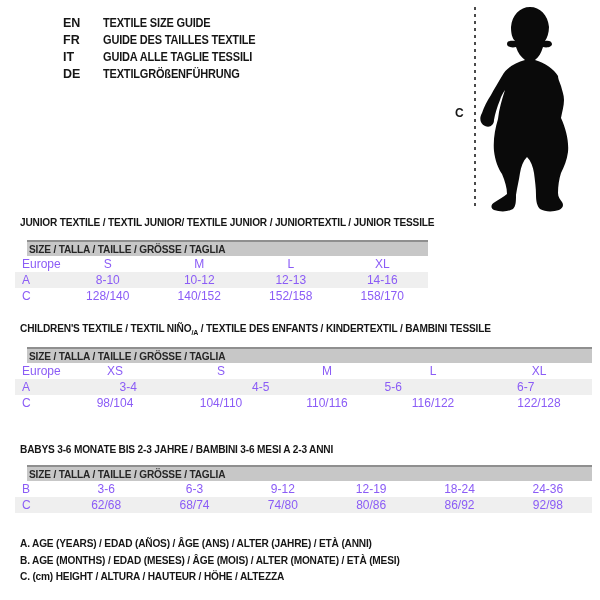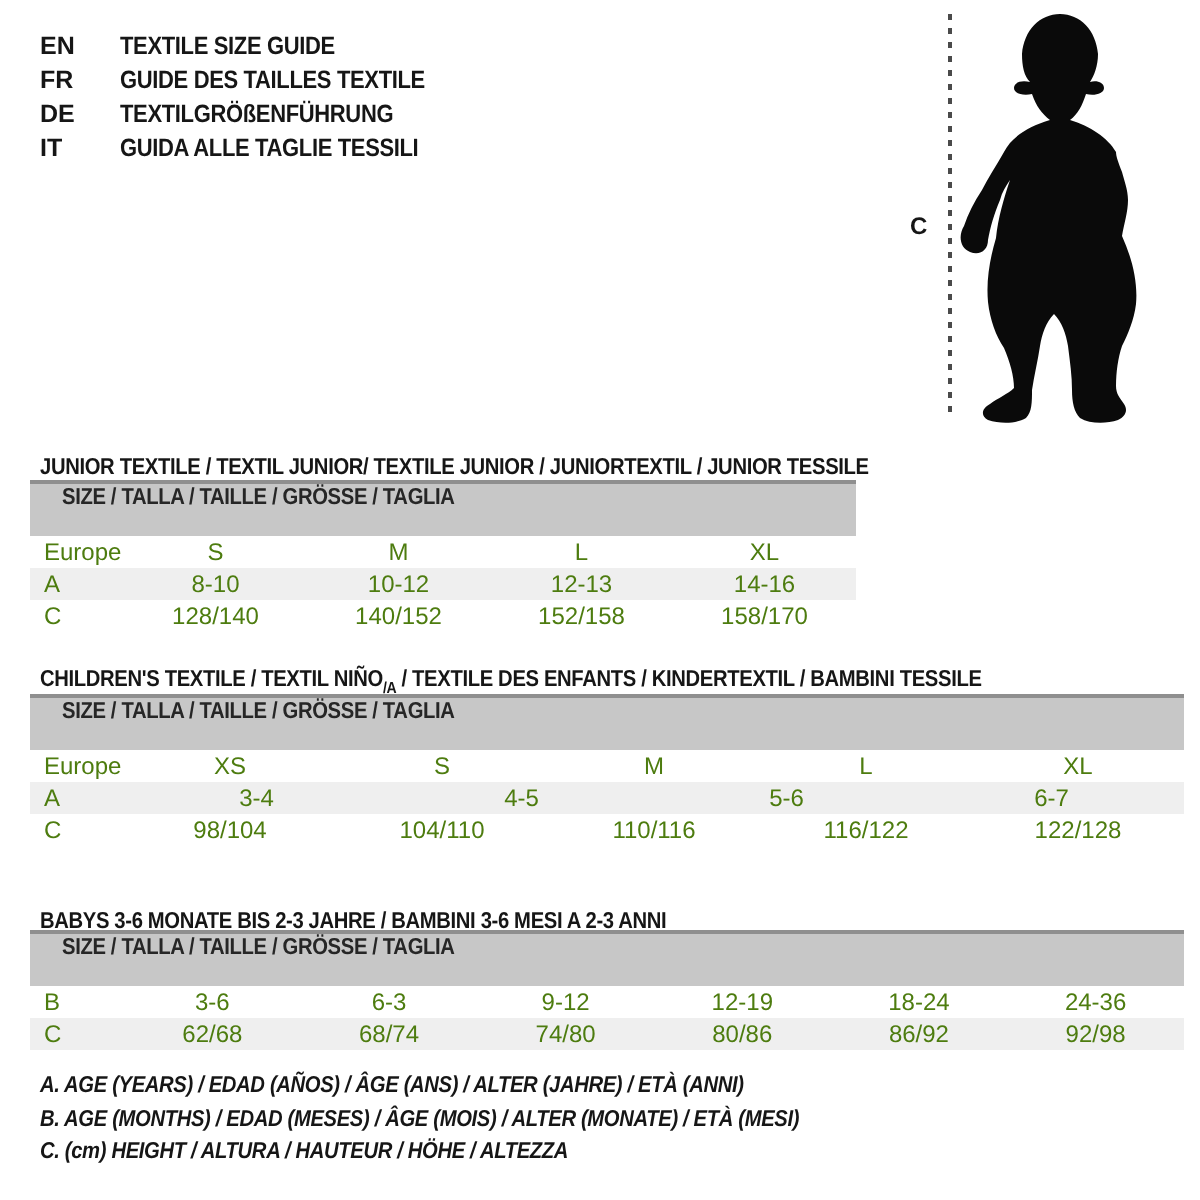--- a/index.html
+++ b/index.html
@@ -5,68 +5,68 @@
   * { margin:0; padding:0; box-sizing:border-box; }
   html,body { width:600px; height:600px; background:#ffffff; }
   body { font-family:"Liberation Sans", sans-serif; color:#161616; }
   .page { position:relative; width:600px; height:600px; background:#fff; overflow:hidden; }
 
   
   .cond { display:inline-block; transform:scaleX(0.88); transform-origin:0 50%; white-space:nowrap; letter-spacing:-0.2px; }
 
   
   .lang-list { position:absolute; left:20px; top:14px; }
-  .lang-row { display:flex; height:17px; align-items:center; font-size:12.5px; font-weight:bold; }
+  .lang-row { display:flex; height:17px; align-items:center; font-size:12.5px; font-weight:bold;margin-left:43px; }
   .lang-code { width:40px; }
   .lang-label { }
 
   
   .dotted-line { position:absolute; left:474px; top:7px; width:2px; height:200px;
     background:repeating-linear-gradient(to bottom,#4a4a4a 0 3px,transparent 3px 7px); }
   .height-label { position:absolute; left:455px; top:106px; font-size:12px; font-weight:bold; }
   .baby { position:absolute; left:478px; top:5px; width:107px; height:207px; }
 
   
-  .sec-title { position:absolute; left:20px; font-size:11.5px; font-weight:bold; white-space:nowrap;margin-top:12px; }
+  .sec-title { position:absolute; left:20px; font-size:11.5px; font-weight:bold; white-space:nowrap; }
   .sub-a { font-size:8px; vertical-align:sub; }
 
   
   .tbl { position:absolute; left:15px; }
-  .tbl-head { height:28px; background:#c7c7c7; border-top:2px solid #8f8f8f;
-    font-size:11.5px; font-weight:bold; color:#262626; line-height:14px; padding-left:16px; }
-  .row { display:flex; height:16px; align-items:center; font-size:12px; color:#4d7c0f; }
+  .tbl-head { height:16px; background:#c7c7c7; border-top:2px solid #8f8f8f;
+    font-size:11.5px; font-weight:bold; color:#262626; line-height:14px; padding-left:2px;margin-left:12px; }
+  .row { display:flex; height:16px; align-items:center; font-size:12px; color:#8b5cf6; }
   .row.stripe { background:#efefef; }
   .row .lbl { width:47px; padding-left:7px; }
   .row .cell { flex:1; text-align:center; }
 
   
-  .footnotes { position:absolute; left:20px; top:537px;font-style:italic; }
+  .footnotes { position:absolute; left:20px; top:537px; }
   .footnote { height:16.5px; font-size:11.5px; font-weight:bold; }
 </style>
 </head>
 <body>
 
 <div class="page">
 
   <div class="lang-list">
     <div class="lang-row">
       <span class="lang-code">EN</span>
       <span class="lang-label cond">TEXTILE SIZE GUIDE</span>
     </div>
     <div class="lang-row">
       <span class="lang-code">FR</span>
       <span class="lang-label cond">GUIDE DES TAILLES TEXTILE</span>
     </div>
     <div class="lang-row">
+      <span class="lang-code">IT</span>
+      <span class="lang-label cond">GUIDA ALLE TAGLIE TESSILI</span>
+    </div>
+    <div class="lang-row">
       <span class="lang-code">DE</span>
       <span class="lang-label cond">TEXTILGRÖßENFÜHRUNG</span>
-    </div>
-    <div class="lang-row">
-      <span class="lang-code">IT</span>
-      <span class="lang-label cond">GUIDA ALLE TAGLIE TESSILI</span>
     </div>
   </div>
 
   <div class="dotted-line"></div>
   <div class="height-label">C</div>
   <svg class="baby" viewBox="0 0 107 207" xmlns="http://www.w3.org/2000/svg">
     <path fill="#0a0a0a" d="M52,2
       C42,2 34,10 33,22 C33,28 34,33 37,36 C33,35 29,36 29,39 C29,42 34,43 38,42
       C40,48 43,52 47,55 C37,58 28,63 24,71 C20,78 16,84 13,90 C9,96 6,102 4,108
       C1,113 2,119 7,121 C12,123 16,120 16,115 C17,109 19,102 22,95 C23,91 25,88 27,85

